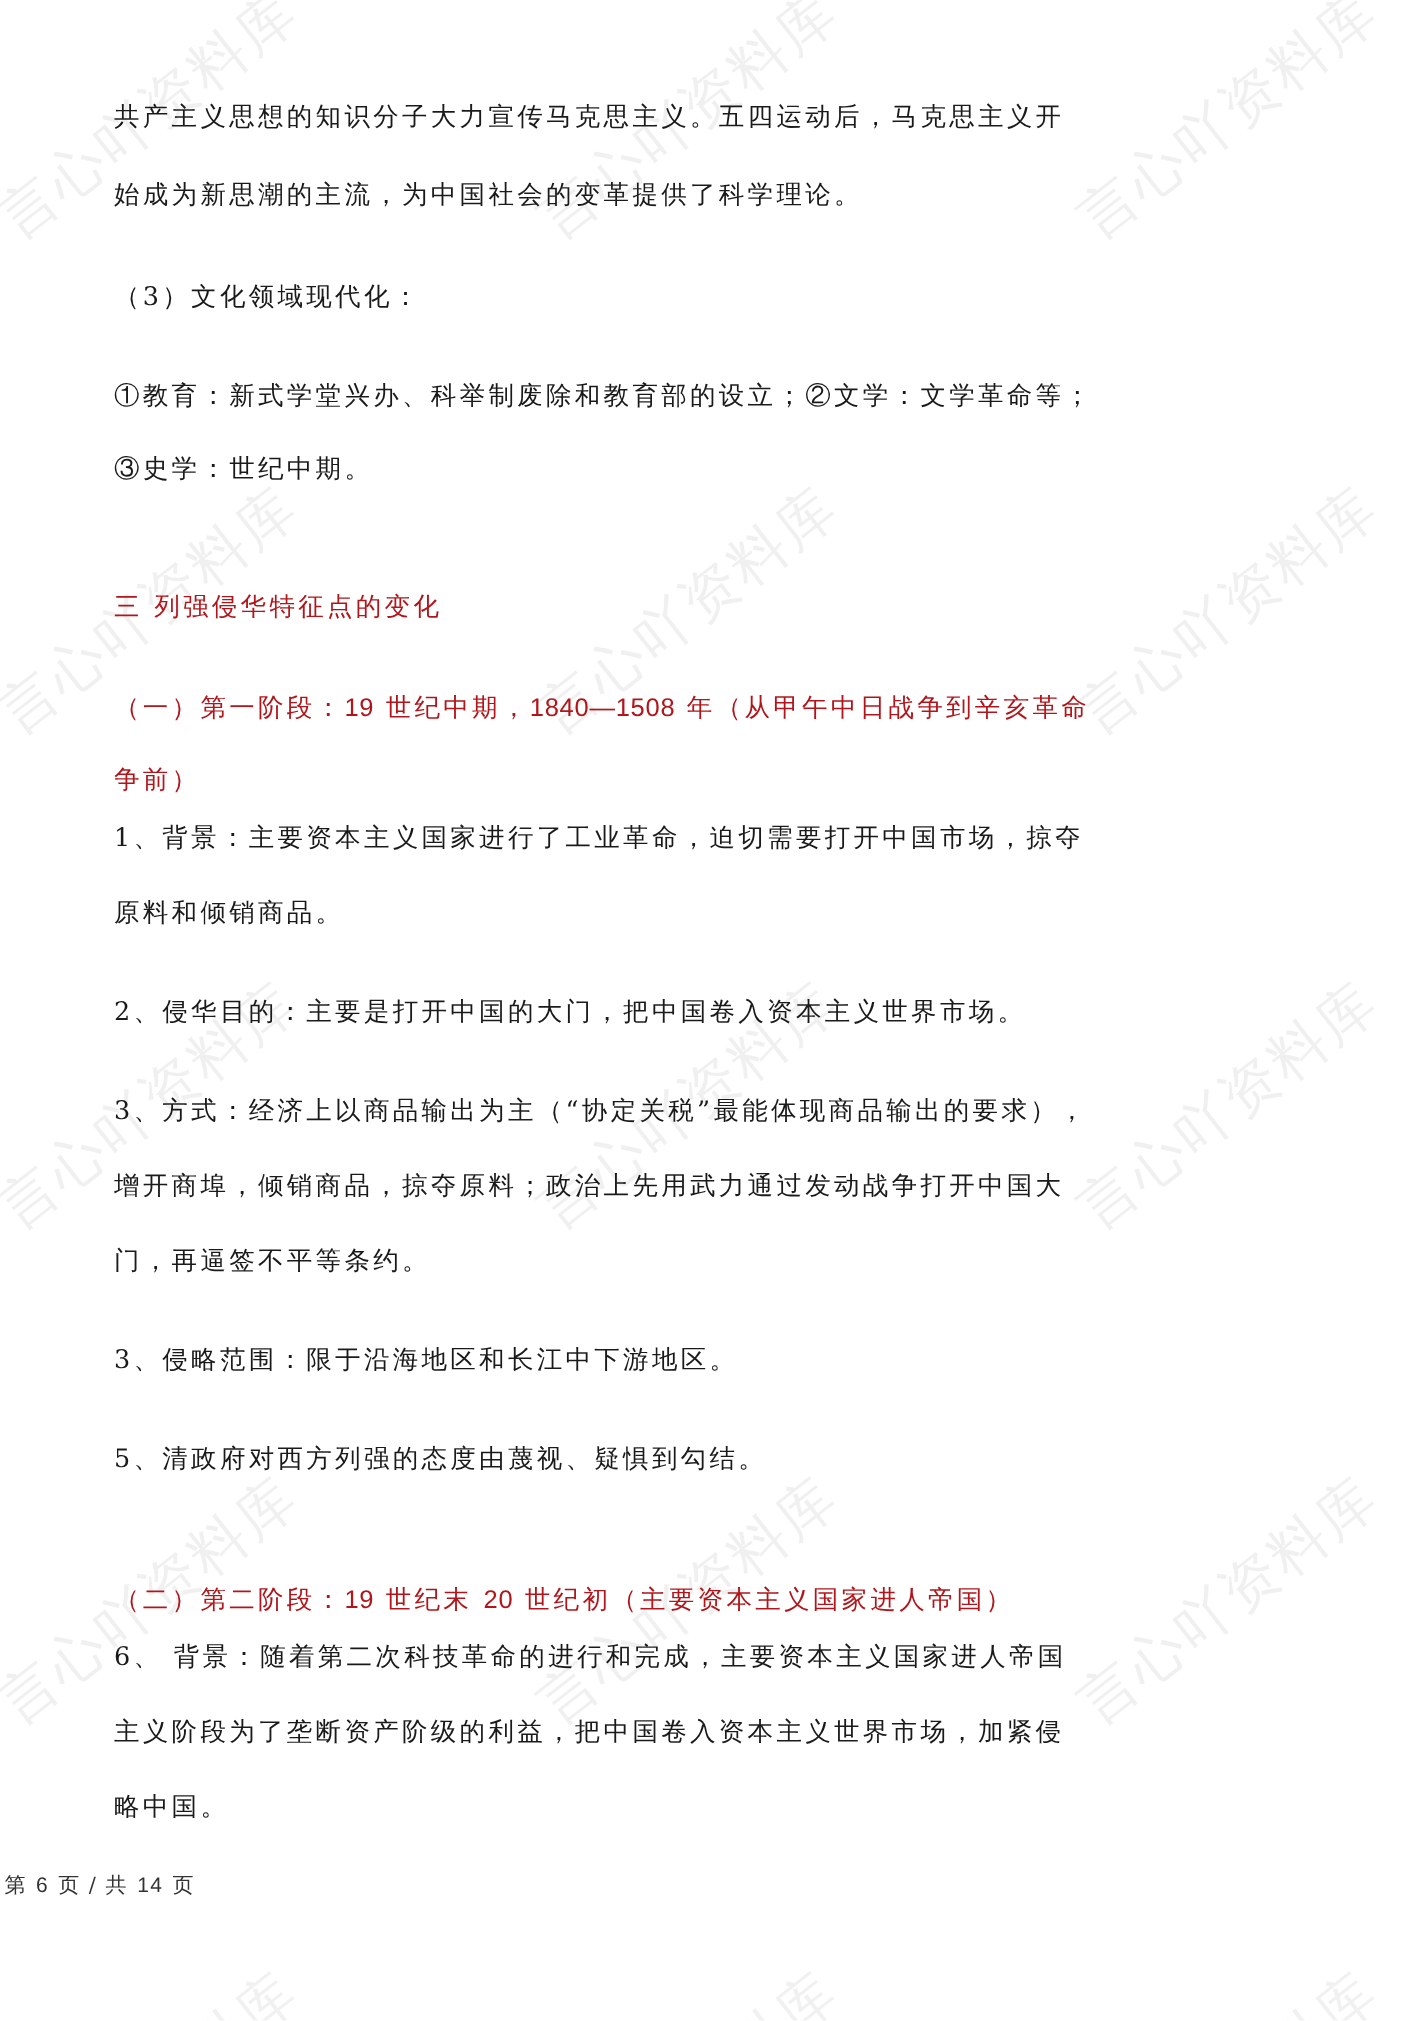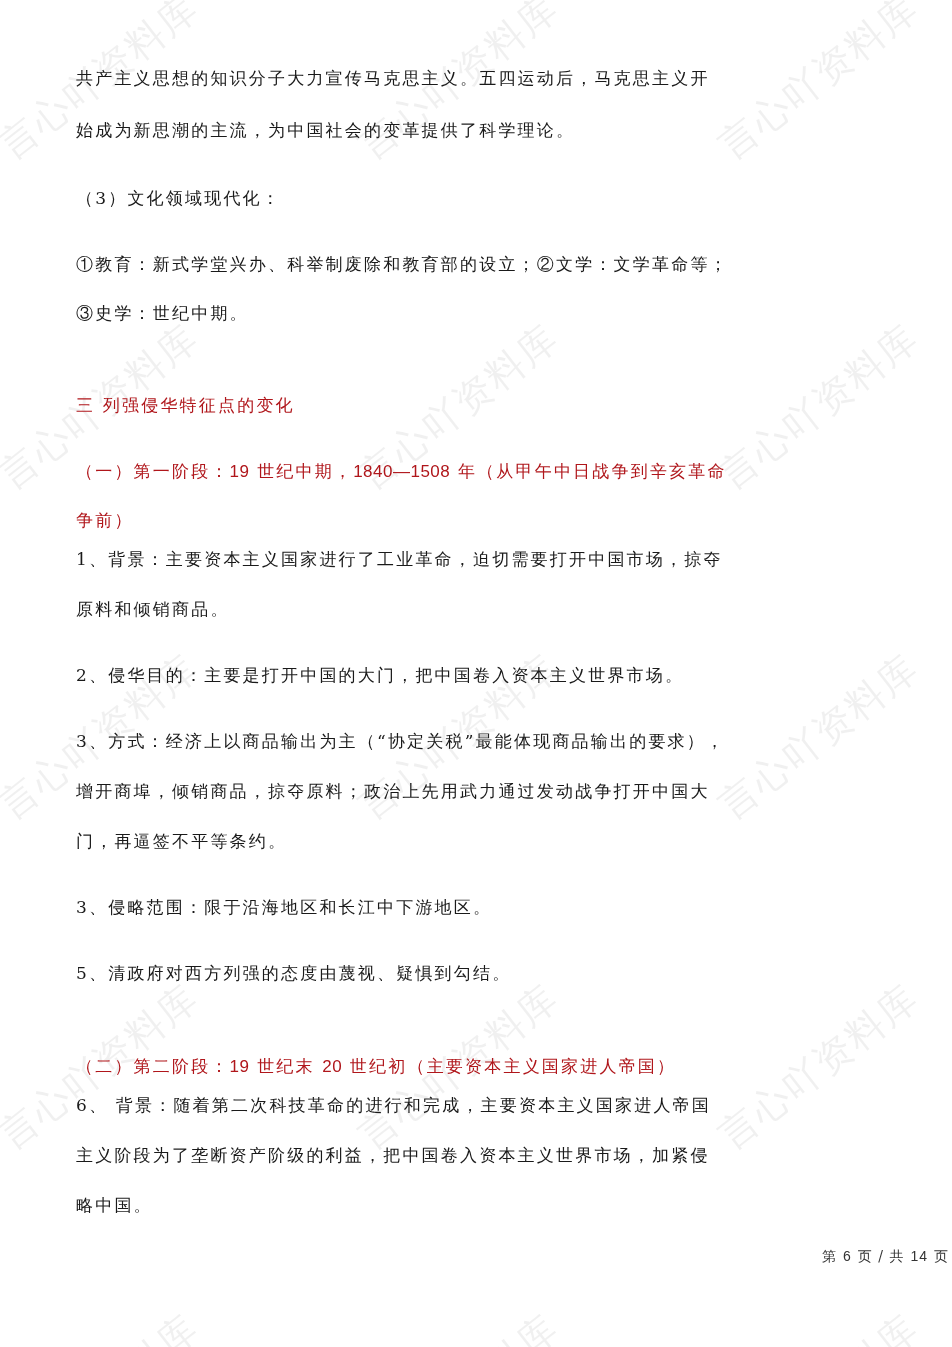--- a/index.html
+++ b/index.html
@@ -57,21 +57,21 @@
       letter-spacing: 0.5px;
     }
     .num {
       font-family: "Liberation Sans", "DejaVu Sans", sans-serif;
     }
     .footer {
       position: absolute;
       left: 0;
       right: 0;
       top: 1248px;
-      text-align: right;
+      text-align: left;
       font-size: 14px;
       color: #333;
       letter-spacing: 1px;
       z-index: 1;
     }
     .footer span { margin: 0 3px; }
   </style>
 </head>
 <body>
 

